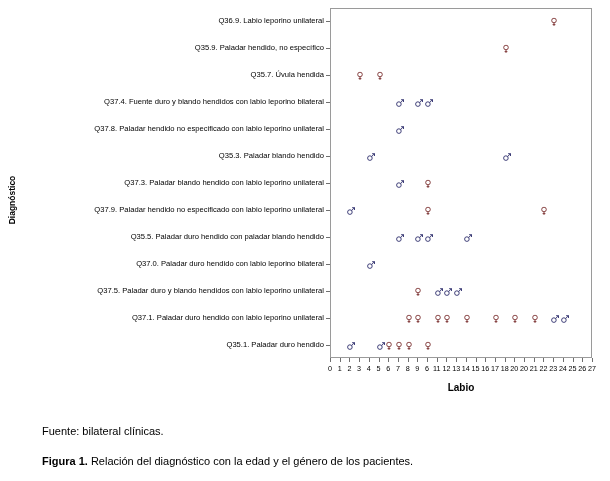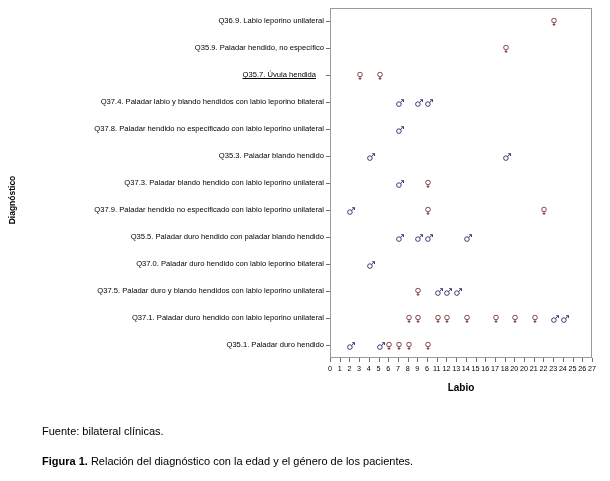--- a/index.html
+++ b/index.html
@@ -95,23 +95,23 @@
 
   <div class="ylabel-wrap">
     <div class="ylabel">Diagnóstico</div>
   </div>
 
   <div id="cat-labels">
       <div class="cat-label" style="top: 21.4615px; right: 286px;">Q36.9. Labio leporino unilateral</div>
       <div class="tick" style="left: 326px; top: 21.4615px;"></div>
       <div class="cat-label" style="top: 48.3846px; right: 286px;">Q35.9. Paladar hendido, no específico</div>
       <div class="tick" style="left: 326px; top: 48.3846px;"></div>
-      <div class="cat-label" style="top: 75.3077px; right: 294px; text-decoration: underline;">Q35.7. Úvula hendida</div>
+      <div class="cat-label" style="top: 75.3077px; right: 286px;">Q35.7. Úvula hendida</div>
       <div class="tick" style="left: 326px; top: 75.3077px;"></div>
-      <div class="cat-label" style="top: 102.231px; right: 286px;">Q37.4. Paladar labio y blando hendidos con labio leporino bilateral</div>
+      <div class="cat-label" style="top: 102.231px; right: 286px;">Q37.4. Fuente duro y blando hendidos con labio leporino bilateral</div>
       <div class="tick" style="left: 326px; top: 102.231px;"></div>
       <div class="cat-label" style="top: 129.154px; right: 286px;">Q37.8. Paladar hendido no especificado con labio leporino unilateral</div>
       <div class="tick" style="left: 326px; top: 129.154px;"></div>
       <div class="cat-label" style="top: 156.077px; right: 286px;">Q35.3. Paladar blando hendido</div>
       <div class="tick" style="left: 326px; top: 156.077px;"></div>
       <div class="cat-label" style="top: 183px; right: 286px;">Q37.3. Paladar blando hendido con labio leporino unilateral</div>
       <div class="tick" style="left: 326px; top: 183px;"></div>
       <div class="cat-label" style="top: 209.923px; right: 286px; text-align: center;">Q37.9. Paladar hendido no especificado con labio leporino unilateral</div>
       <div class="tick" style="left: 326px; top: 209.923px;"></div>
       <div class="cat-label" style="top: 236.846px; right: 286px;">Q35.5. Paladar duro hendido con paladar blando hendido</div>

